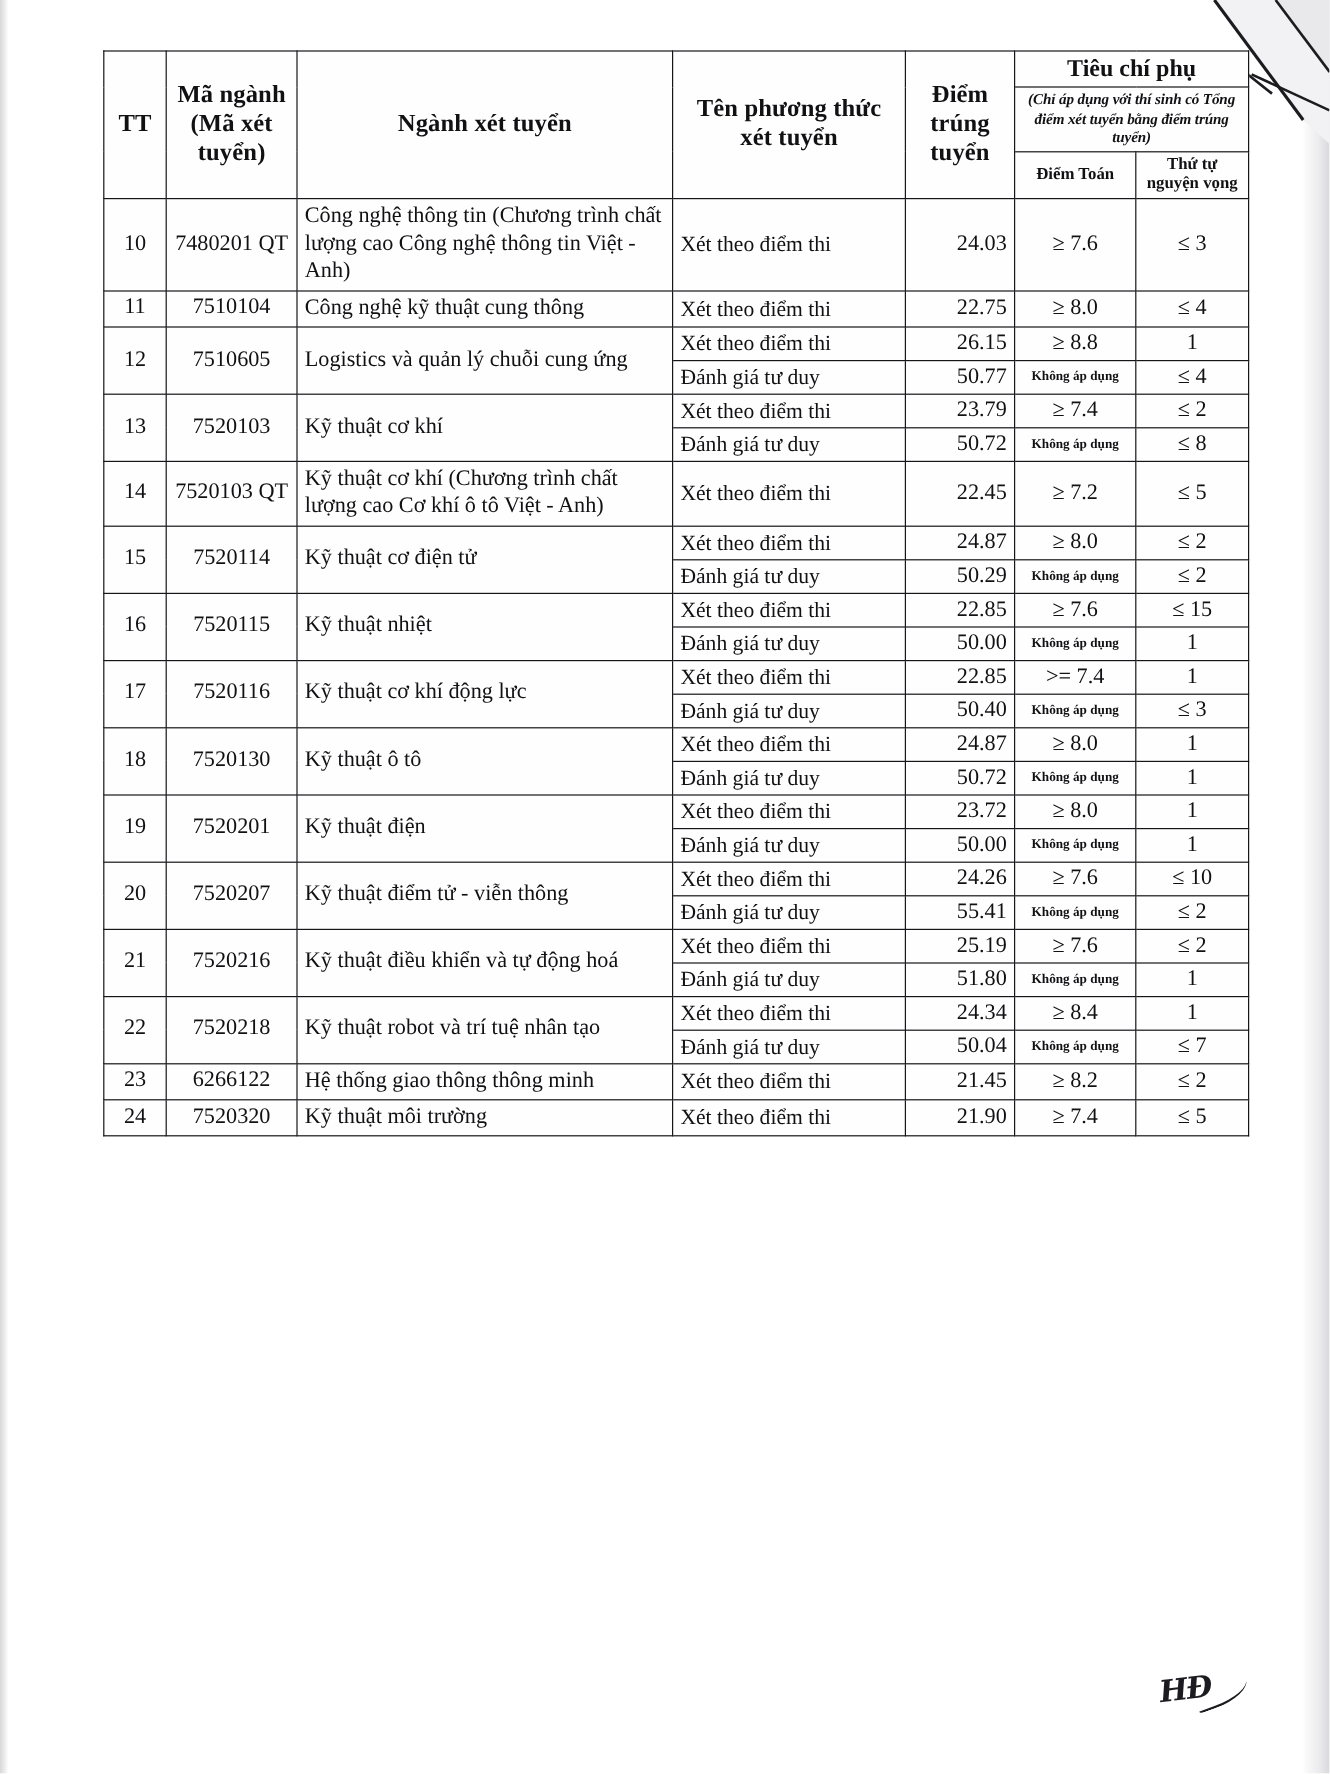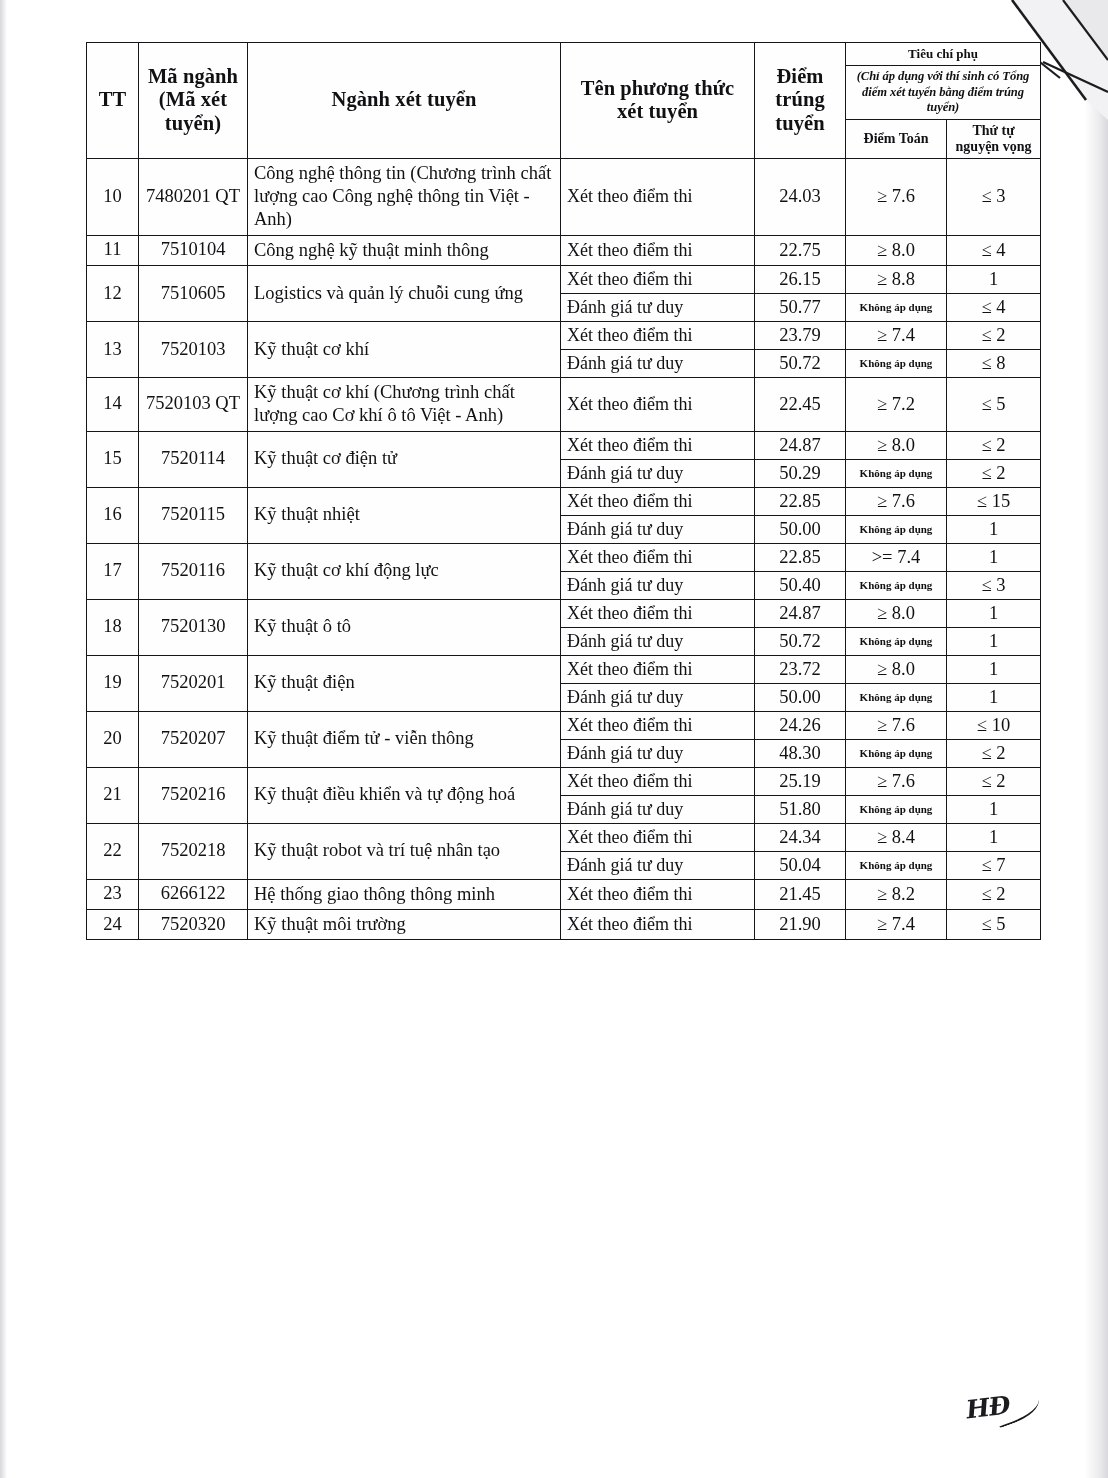--- a/index.html
+++ b/index.html
@@ -55,21 +55,21 @@
   th.h-main {
     text-align: center;
     font-weight: bold;
     font-size: 20.5px;
     line-height: 1.16;
     letter-spacing: .1px;
   }
   th.h-tieuchi {
     text-align: center;
     font-weight: bold;
-    font-size: 13px;
+    font-size: 20px;
     padding: 6px 4px 7px;
   }
   th.h-note {
     text-align: center;
     font-weight: bold;
     font-size: 12.6px;
     line-height: 1.24;
     padding: 5px 5px 6px;
     letter-spacing: -.1px;
     font-style: italic;
@@ -93,21 +93,21 @@
     line-height: 1.26;
     padding-left: 10px;
     padding-right: 5px;
   }
   td.pt {
     text-align: left;
     font-size: 18px;
     padding-left: 12px;
   }
   td.diem {
-    text-align: center;
+    text-align: right;
     font-size: 18.5px;
   }
   td.toan {
     text-align: center;
     font-size: 18.5px;
   }
   td.toan.na {
     font-size: 11px;
     line-height: 1.16;
     font-weight: bold;
@@ -198,21 +198,21 @@
             <td class="ma" rowspan="1">7480201 QT</td>
             <td class="nganh" rowspan="1">Công nghệ thông tin (Chương trình chất lượng cao Công nghệ thông tin Việt - Anh)</td>
             <td class="pt">Xét theo điểm thi</td>
             <td class="diem">24.03</td>
             <td class="toan">≥ 7.6</td>
             <td class="nv">≤ 3</td>
           </tr>
           <tr>
             <td class="tt" rowspan="1">11</td>
             <td class="ma" rowspan="1">7510104</td>
-            <td class="nganh" rowspan="1">Công nghệ kỹ thuật minh thông</td>
+            <td class="nganh" rowspan="1">Công nghệ kỹ thuật cung thông</td>
             <td class="pt">Xét theo điểm thi</td>
             <td class="diem">22.75</td>
             <td class="toan">≥ 8.0</td>
             <td class="nv">≤ 4</td>
           </tr>
           <tr>
             <td class="tt" rowspan="2">12</td>
             <td class="ma" rowspan="2">7510605</td>
             <td class="nganh" rowspan="2">Logistics và quản lý chuỗi cung ứng</td>
             <td class="pt">Xét theo điểm thi</td>
@@ -329,21 +329,21 @@
             <td class="tt" rowspan="2">20</td>
             <td class="ma" rowspan="2">7520207</td>
             <td class="nganh" rowspan="2">Kỹ thuật điểm tử -  viễn thông</td>
             <td class="pt">Xét theo điểm thi</td>
             <td class="diem">24.26</td>
             <td class="toan">≥ 7.6</td>
             <td class="nv">≤ 10</td>
           </tr>
           <tr>
             <td class="pt">Đánh giá tư duy</td>
-            <td class="diem">48.30</td>
+            <td class="diem">55.41</td>
             <td class="toan na">Không áp dụng</td>
             <td class="nv">≤ 2</td>
           </tr>
           <tr>
             <td class="tt" rowspan="2">21</td>
             <td class="ma" rowspan="2">7520216</td>
             <td class="nganh" rowspan="2">Kỹ thuật điều khiển và tự động hoá</td>
             <td class="pt">Xét theo điểm thi</td>
             <td class="diem">25.19</td>
             <td class="toan">≥ 7.6</td>

